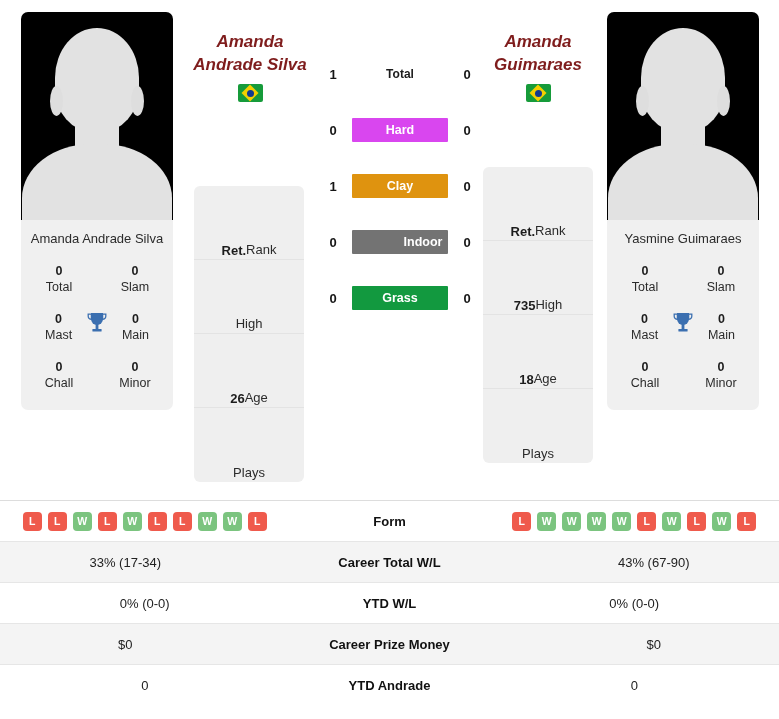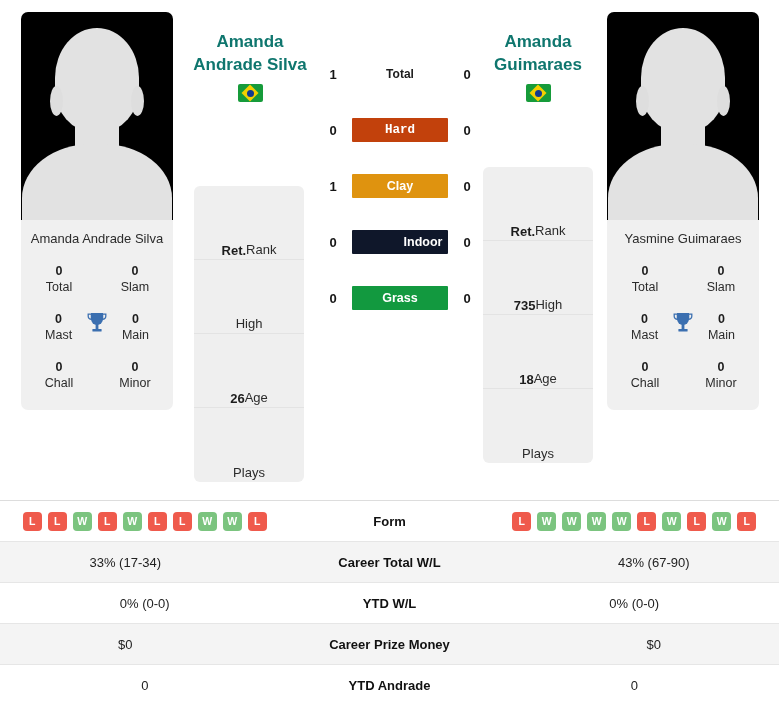--- a/index.html
+++ b/index.html
@@ -170,21 +170,22 @@
     width: 190px;
     text-align: center;
   }
   .player-heading.left  { left: 155px; }
   .player-heading.right { left: 443px; }
 
   .player-heading .pname {
     font-size: 17px;
     font-weight: bold;
     line-height: 23px;
-    color: #0f766e;
+    color: #7f1d1d;
+    font-style: italic;
   }
   .flag {
     display: inline-block;
     margin-top: 8px;
     width: 25px;
     height: 18px;
     border-radius: 2px;
     position: relative;
     background: #169b3a;
     overflow: hidden;
@@ -471,31 +472,31 @@
     </div>
 
     <div class="surface-col">
       <div class="surface-row">
         <div class="surface-score">1</div>
         <div class="surface-badge plain">Total</div>
         <div class="surface-score">0</div>
       </div>
       <div class="surface-row">
         <div class="surface-score">0</div>
-        <div class="surface-badge" style="background: #c2410c; font-family: Liberation Mono, monospace;">Hard</div>
+        <div class="surface-badge" style="background: #d946ef;">Hard</div>
         <div class="surface-score">0</div>
       </div>
       <div class="surface-row">
         <div class="surface-score">1</div>
         <div class="surface-badge" style="background: rgb(223, 147, 15);">Clay</div>
         <div class="surface-score">0</div>
       </div>
       <div class="surface-row">
         <div class="surface-score">0</div>
-        <div class="surface-badge" style="background: #0f172a; padding-left: 46px;">Indoor</div>
+        <div class="surface-badge" style="background: #737373; padding-left: 46px;">Indoor</div>
         <div class="surface-score">0</div>
       </div>
       <div class="surface-row">
         <div class="surface-score">0</div>
         <div class="surface-badge" style="background: rgb(18, 153, 63);">Grass</div>
         <div class="surface-score">0</div>
       </div>
     </div>
 
   </div>

